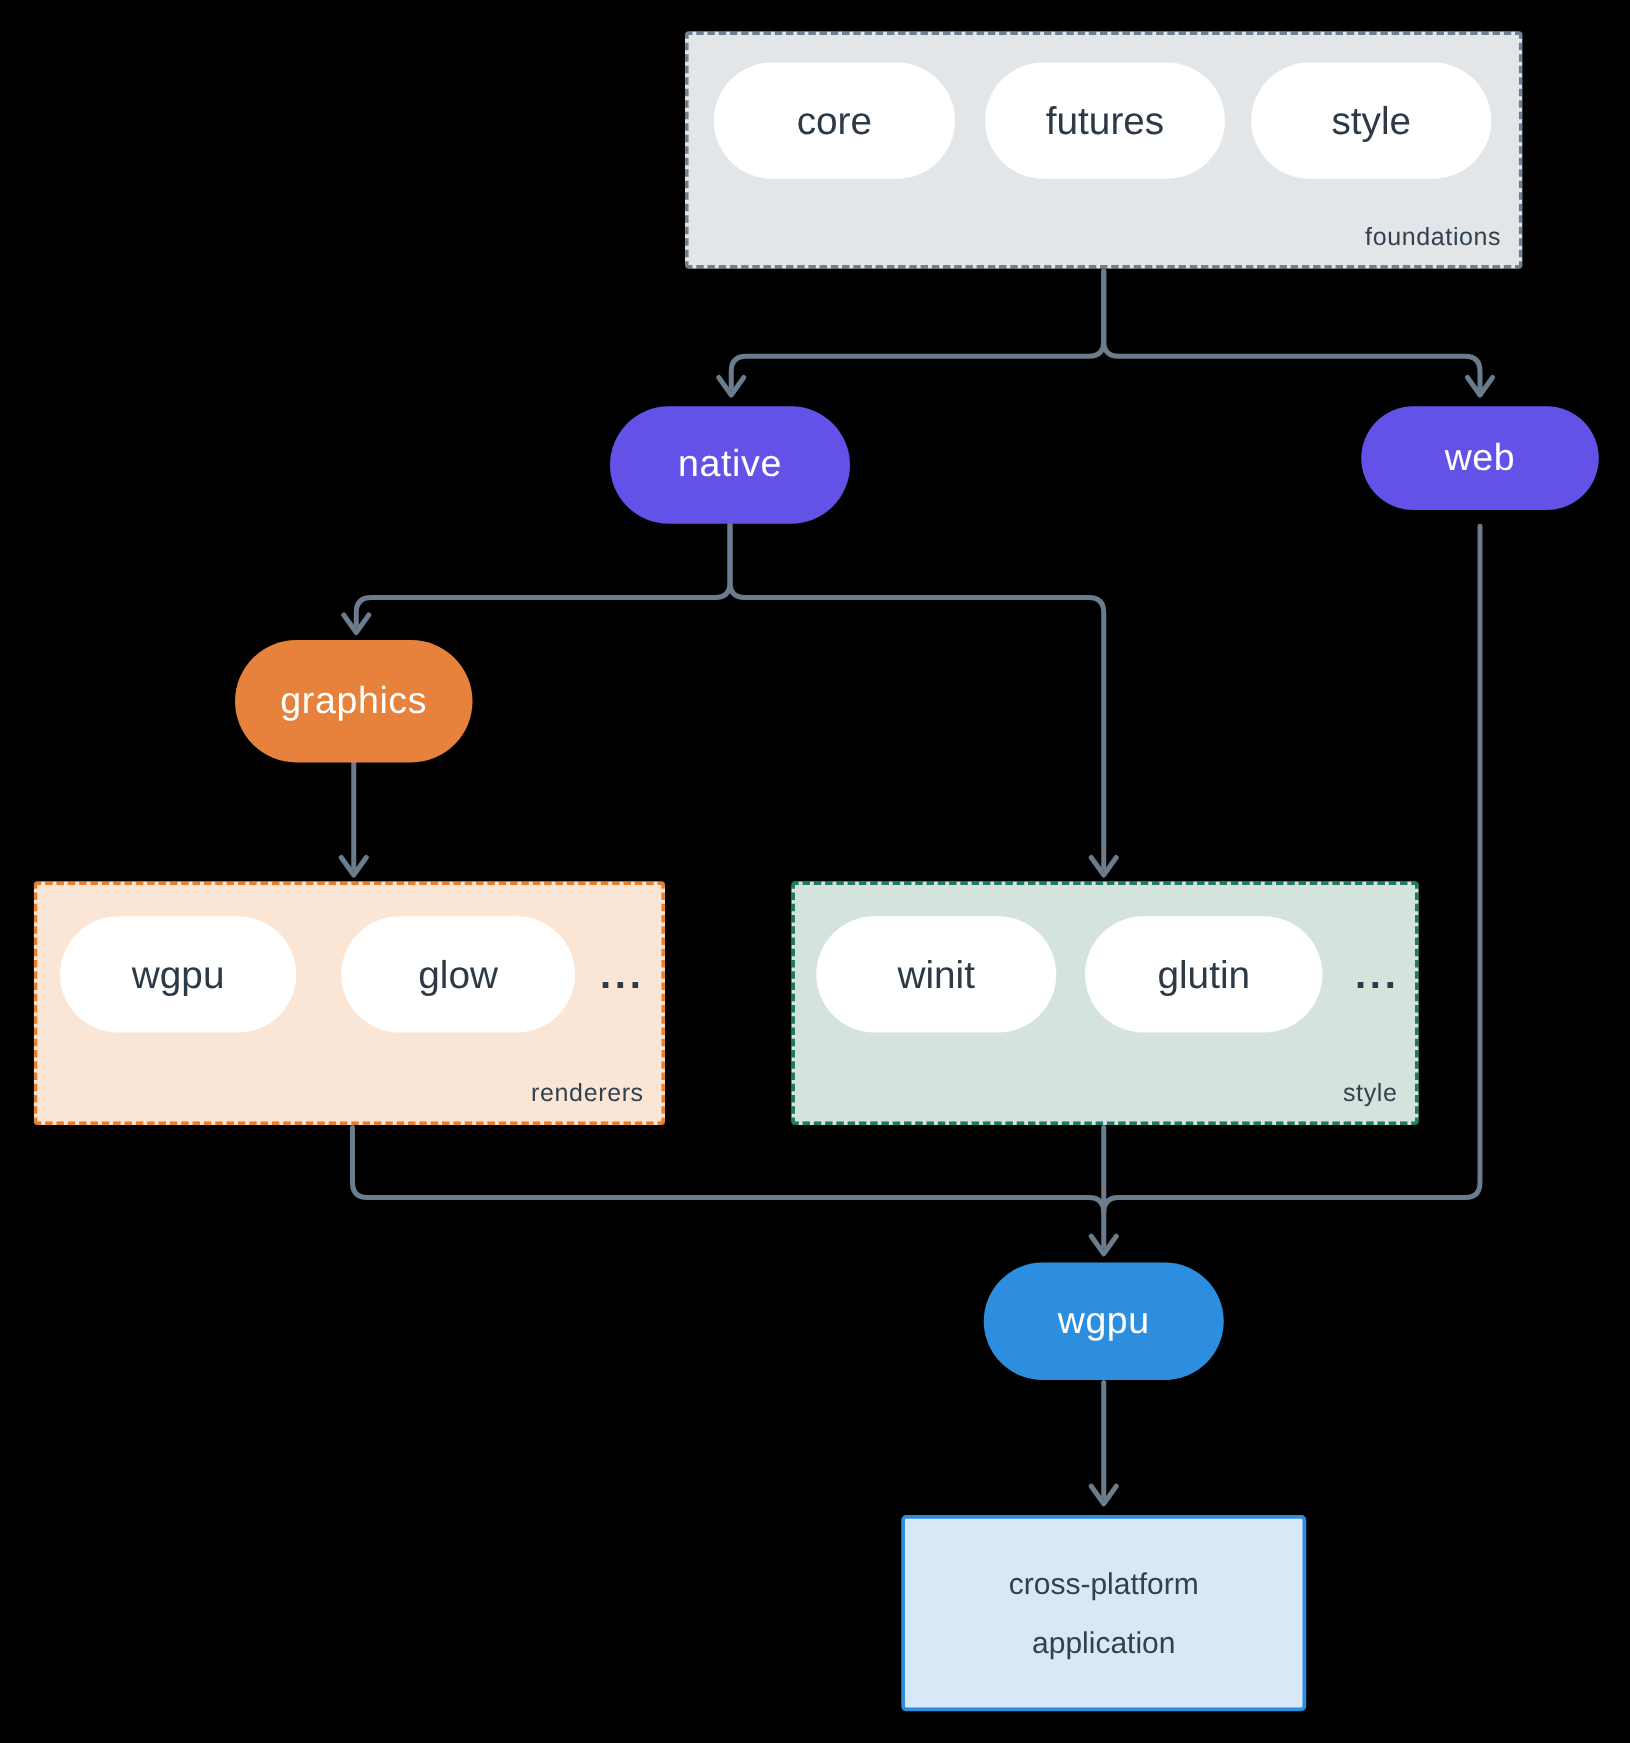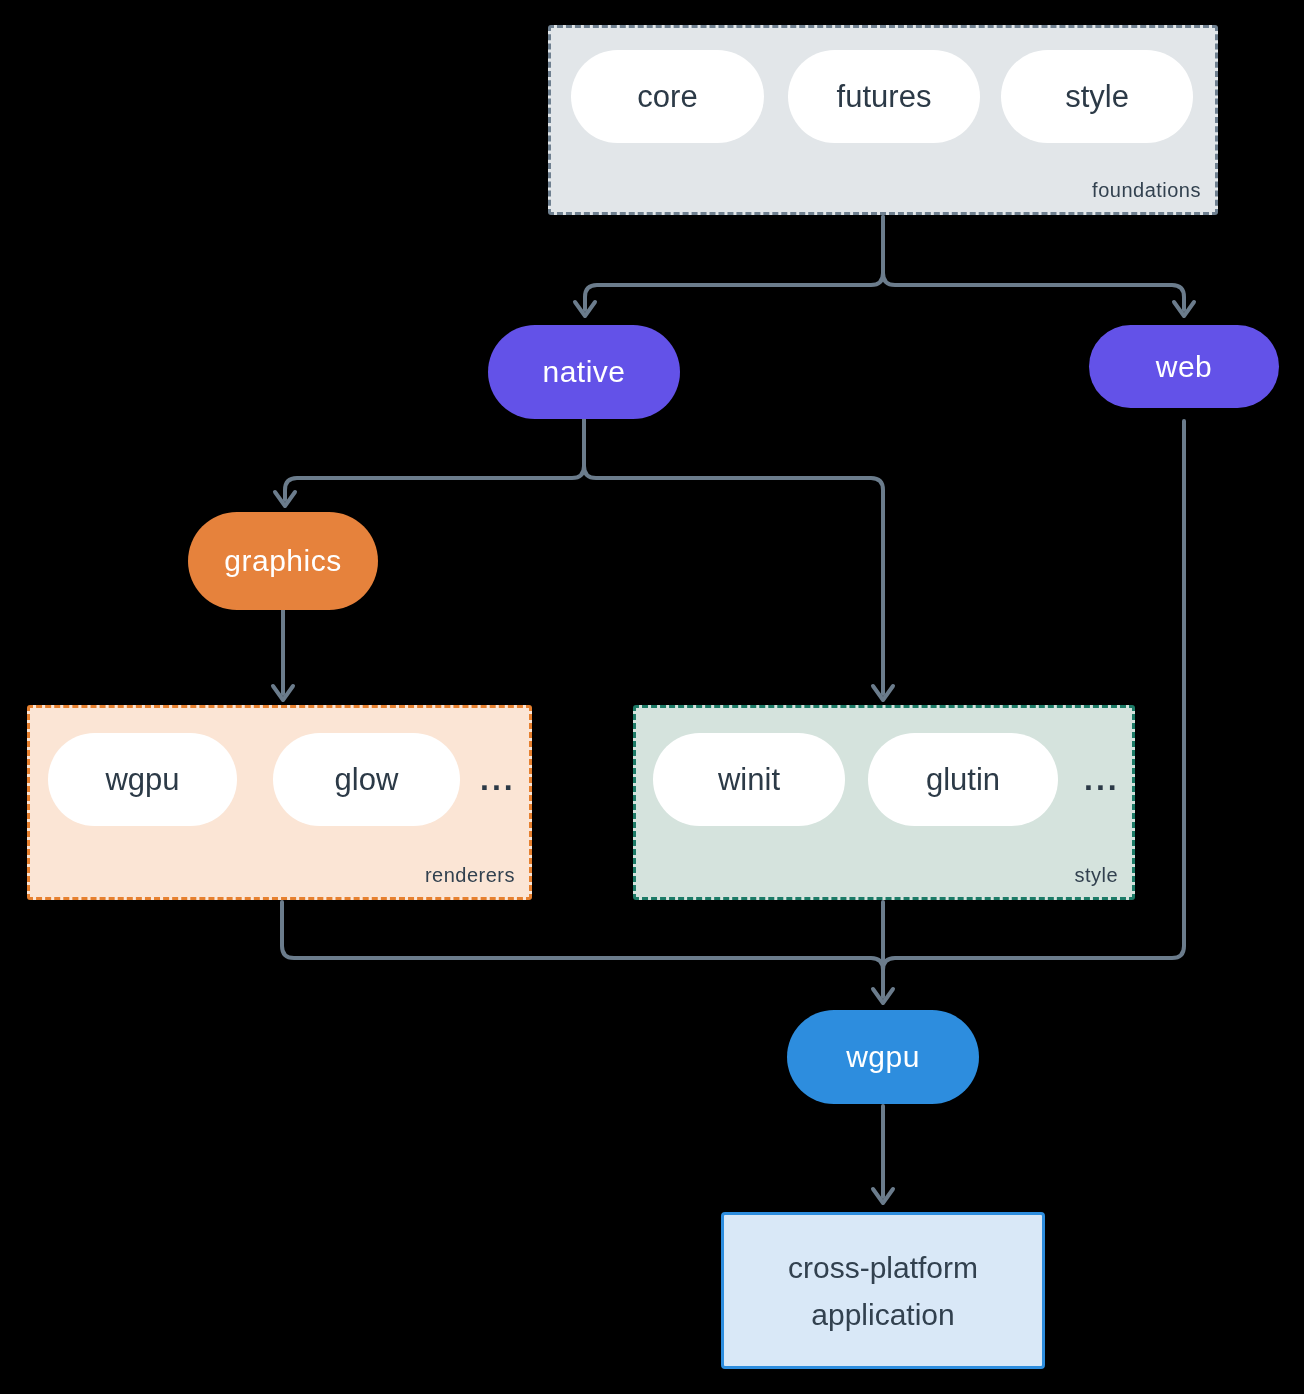--- a/index.html
+++ b/index.html
@@ -33,21 +33,21 @@
       justify-content:center;font-size:30px;color:#fff;letter-spacing:.5px;}
   .node-native{left:488px;top:325px;width:192px;height:94px;background:#6352e8;}
   .node-web{left:1089px;top:325px;width:190px;height:83px;background:#6352e8;}
   .node-graphics{left:188px;top:512px;width:190px;height:98px;background:#e6823c;border-radius:49px;align-items:center;}
   .node-iced{left:787px;top:1010px;width:192px;height:94px;background:#2d8dde;}
 
   
   .app-box{position:absolute;left:721px;top:1212px;width:324px;height:157px;
       box-sizing:border-box;background:#d9e8f7;border:3px solid #2d8dde;border-radius:4px;
       display:flex;flex-direction:column;align-items:center;justify-content:center;
-      font-size:30px;line-height:47px;color:#32414f;text-align:center;}
+      font-size:24px;line-height:47px;color:#32414f;text-align:center;}
 </style>
 </head>
 <body>
 
 <div class="stage">
 
   <svg class="edges" viewBox="0 0 1304 1394" fill="none" stroke="#6b7c8c" stroke-width="4" stroke-linecap="round" stroke-linejoin="round">
     <path d="M883 217 V273 Q883 285 871 285 H597 Q585 285 585 297 V310"></path>
     <path d="M575 302 L585 316 L595 302"></path>
     <path d="M883 217 V273 Q883 285 895 285 H1172 Q1184 285 1184 297 V310"></path>

